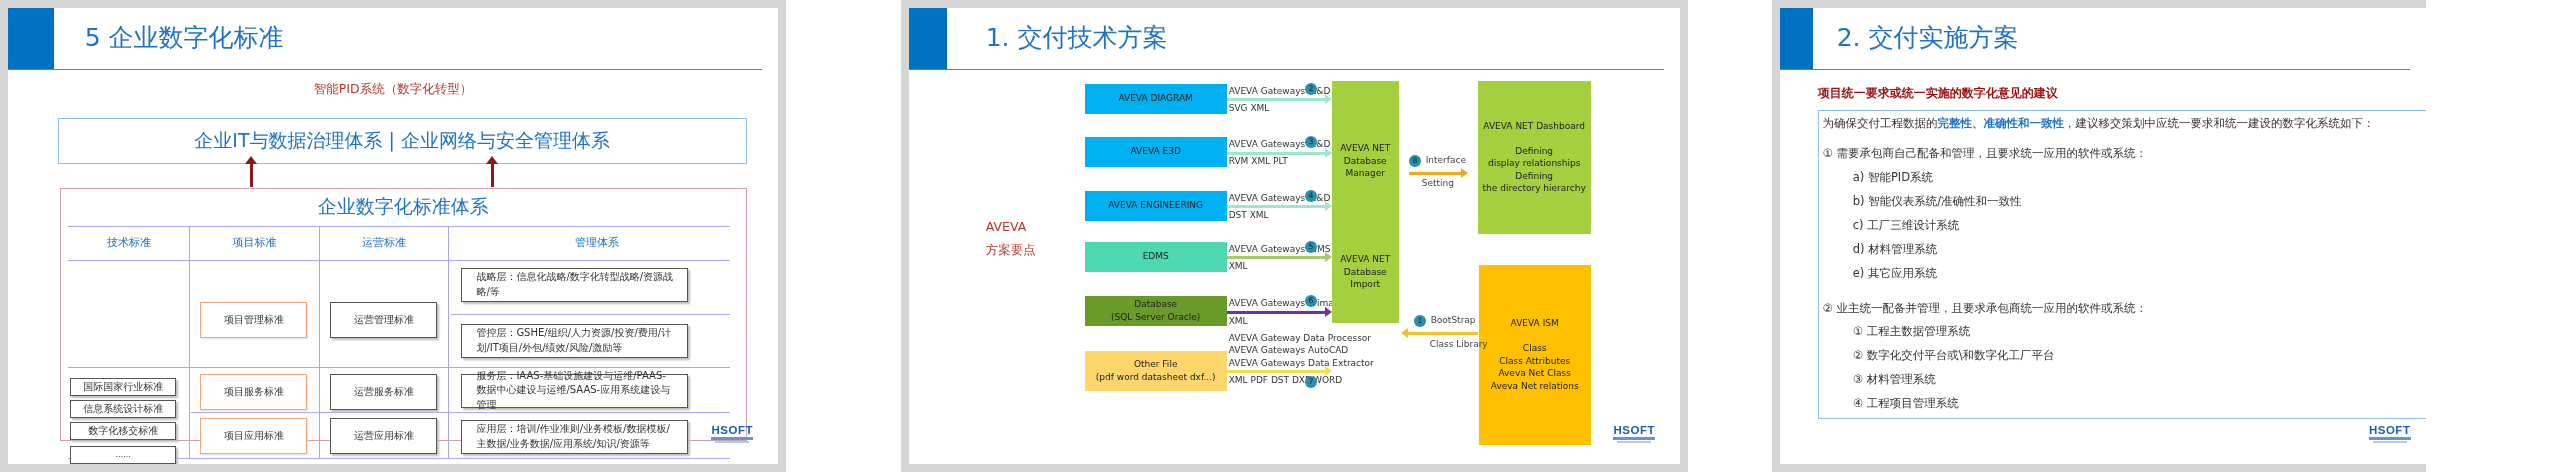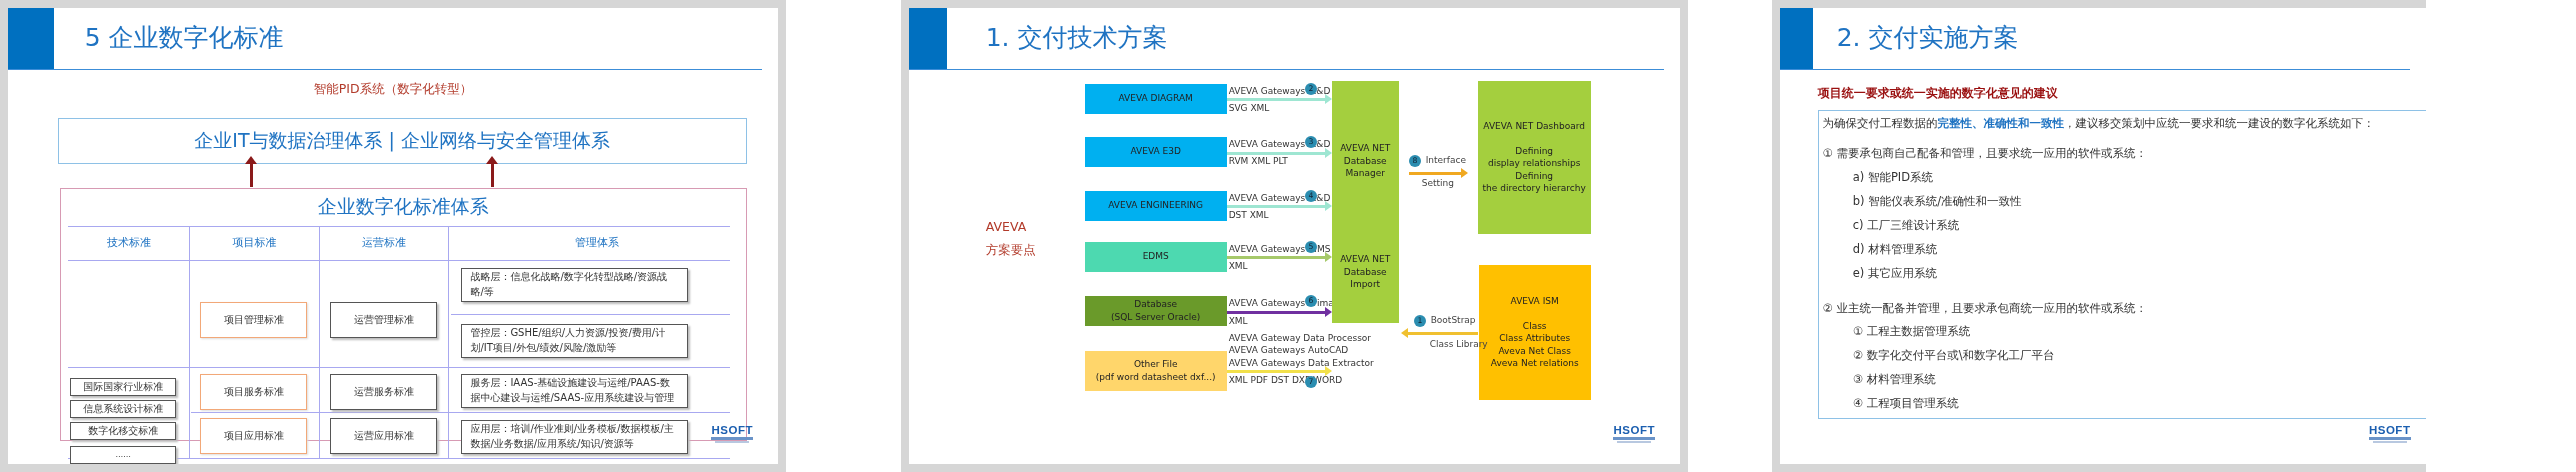--- a/index.html
+++ b/index.html
@@ -28,21 +28,21 @@
   .s1-arrow::before { content: ""; position: absolute; left: -4.8px; top: -5.7px; border-left: 6.7px solid transparent; border-right: 6.7px solid transparent; border-bottom: 8.6px solid #8a1a1a; }
   .s1-mainbox { position: absolute; left: 52px; width: 685px; top: 180px; height: 251px; border: 1.4px solid #d79ab3; }
   .s1-maintitle { position: absolute; left: 0; right: 0; top: 5.7px; text-align: center; font-size: 19px; color: #1f73c2; }
   .s1-grid { position: absolute; left: 7.7px; right: 7.7px; top: 37px; }
   .s1-hline { position: absolute; left: 0; right: 7.7px; height: 1px; background: #a8a8f0; }
   .s1-vline { position: absolute; width: 1px; background: #a8a8f0; top: 0; height: 232px; }
   .s1-colhead { position: absolute; top: 9.6px; font-size: 11px; color: #1f73c2; text-align: center; }
   .s1-box { position: absolute; font-size: 10px; color: #333; background: #fff; display: flex; align-items: center; justify-content: center; text-align: center; box-sizing: border-box; }
   .s1-box.orange { border: 1px solid #f2a878; box-shadow: 1px 1px 1.9px #ddd; }
   .s1-box.dark { border: 1.4px solid #555; box-shadow: 1.9px 1.9px 1.9px #bbb; }
-  .s1-box.left { justify-content: flex-start; text-align: left; padding: 0 8px; line-height: 14.4px; }
+  .s1-box.left { justify-content: flex-start; text-align: left; padding: 0 14px; line-height: 14.4px; }
 
   
   .s2-note { position: absolute; left: 77px; top: 207px; font-size: 12.5px; color: #b23a2a; line-height: 23px; }
   .s2-src { position: absolute; left: 176px; width: 142px; height: 30px; font-size: 9px; color: #222; display: flex; align-items: center; justify-content: center; text-align: center; line-height: 12.5px; }
   .s2-gw { position: absolute; font-size: 9px; color: #333; white-space: nowrap; line-height: 11.5px; }
   .s2-line { position: absolute; height: 2.9px; }
   .s2-line::after { content: ""; position: absolute; right: -5.7px; top: -3.8px; border-top: 5.3px solid transparent; border-bottom: 5.3px solid transparent; border-left: 7.7px solid; border-left-color: inherit; }
   .s2-line.rev::after { right: auto; left: -5.7px; border-left: none; border-right: 7.7px solid; border-right-color: inherit; }
   .s2-circle { position: absolute; width: 12.5px; height: 12.5px; border-radius: 50%; background: #2b8db0; color: #123; font-size: 7.7px; display: flex; align-items: center; justify-content: center; }
   .s2-big { position: absolute; font-size: 9px; color: #222; display: flex; align-items: center; justify-content: center; text-align: center; line-height: 12.5px; box-sizing: border-box; }
@@ -170,21 +170,21 @@
     <div class="s2-big" style="left:423px; top:236px; width:67px; height:57px; white-space:pre-line;">AVEVA NET
 Database
 Import</div>
 
     <div class="s2-big" style="left:569px; top:73px; width:113px; height:153px; background:#a4cf3e; white-space:pre-line;">AVEVA NET Dashboard
 
 Defining
 display relationships
 Defining
 the directory hierarchy</div>
-    <div class="s2-big" style="left:570px; top:257px; width:112px; height:135px; background:#ffc000; white-space:pre-line;">AVEVA ISM
+    <div class="s2-big" style="left:570px; top:257px; width:112px; height:180px; background:#ffc000; white-space:pre-line;">AVEVA ISM
 
 Class
 Class Attributes
 Aveva Net Class
 Aveva Net relations</div>
 
     <div class="s2-line" style="left:500px; top:164px; width:54px; background:#f0a820; border-left-color:#f0a820;"></div>
     <div class="s2-circle" style="left:500px; top:147px;">8</div>
     <div class="s2-label" style="left:517px; top:147px;">Interface</div>
     <div class="s2-label" style="left:513px; top:170px;">Setting</div>

